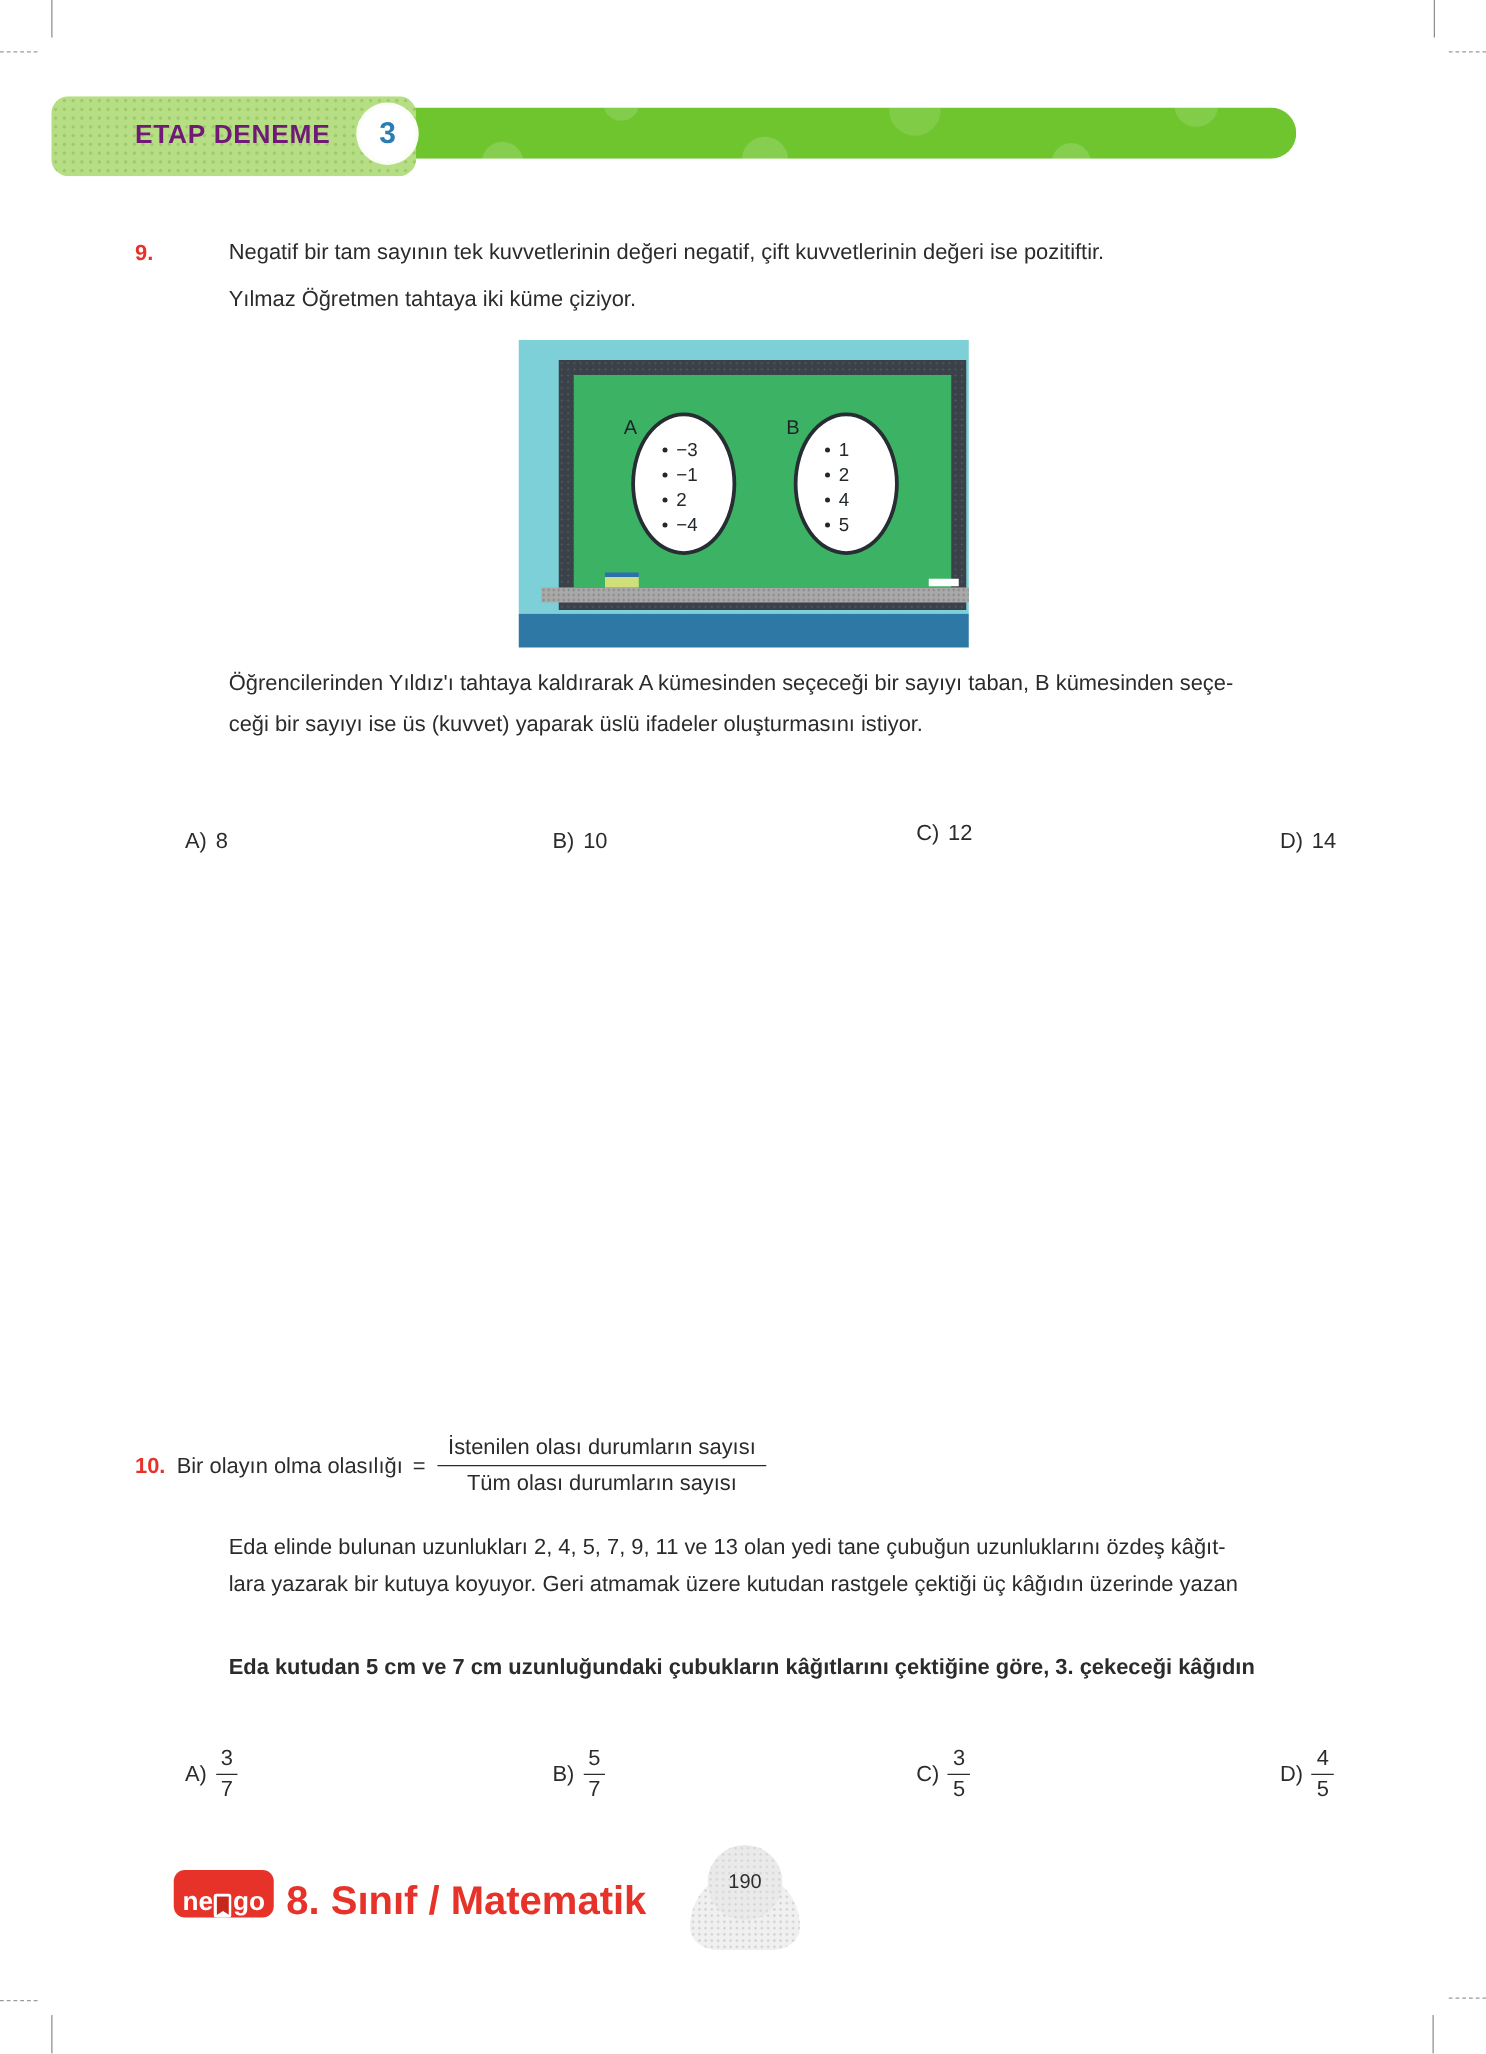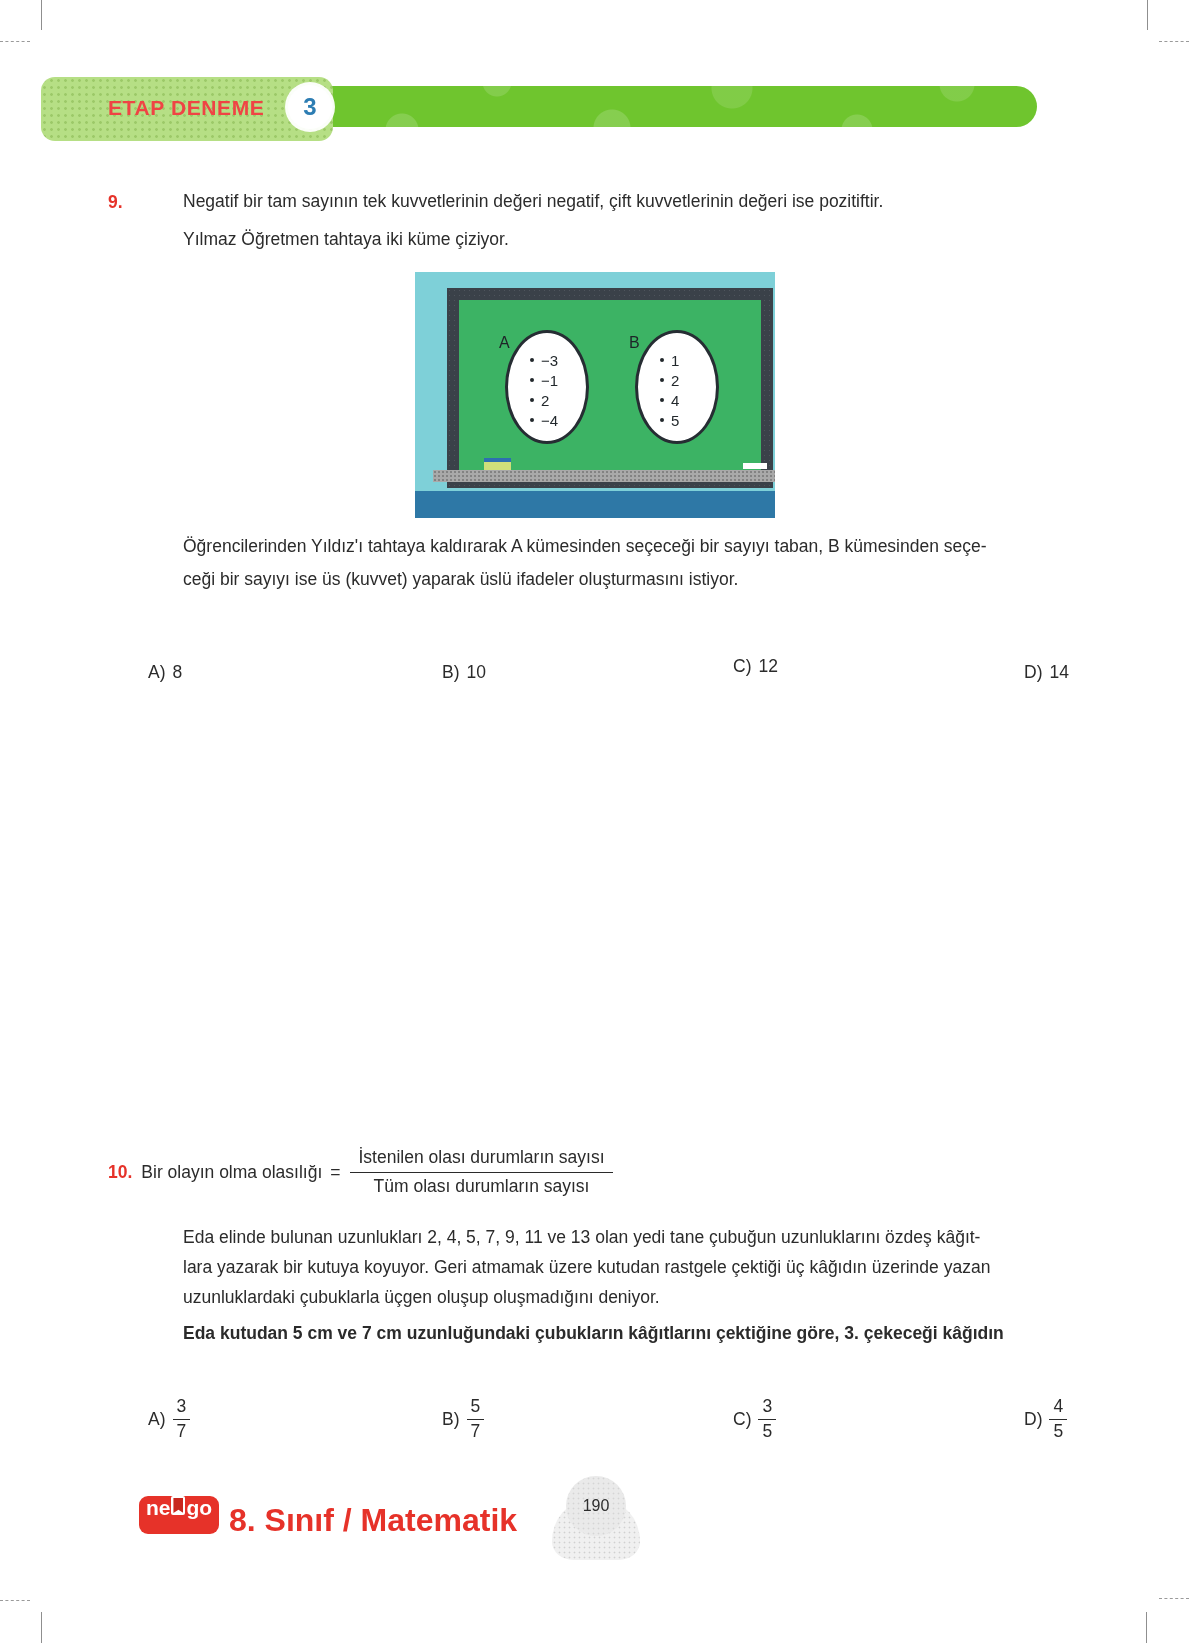--- a/index.html
+++ b/index.html
@@ -24,21 +24,21 @@
     background-image:
       radial-gradient(circle at 90px 44px,  rgba(255,255,255,.16) 0 16px, transparent 17px),
       radial-gradient(circle at 185px -4px, rgba(255,255,255,.14) 0 14px, transparent 15px),
       radial-gradient(circle at 300px 42px, rgba(255,255,255,.16) 0 18px, transparent 19px),
       radial-gradient(circle at 420px 2px,  rgba(255,255,255,.12) 0 20px, transparent 21px),
       radial-gradient(circle at 545px 44px, rgba(255,255,255,.16) 0 15px, transparent 16px),
       radial-gradient(circle at 645px -2px, rgba(255,255,255,.13) 0 17px, transparent 18px);
   }
   .hdr-title {
     position:absolute; left:108px; top:96px; font-size:21px; font-weight:bold;
-    letter-spacing:.6px; color:#ef4444; white-space:nowrap;
+    letter-spacing:.6px; color:#701a75; white-space:nowrap;
   }
   .hdr-circle {
     position:absolute; left:288px; top:85px; width:44px; height:44px; border-radius:50%;
     background:#ffffff; box-shadow:0 0 0 3px rgba(255,255,255,.95);
     display:flex; align-items:center; justify-content:center;
     font-size:24px; font-weight:bold; color:#2d7db3; z-index:3;
   }
 
   
   .qnum { position:absolute; color:#e63229; font-weight:bold; font-size:17.5px; white-space:nowrap; }
@@ -88,21 +88,21 @@
   .formula .fnum-label { color:#e63229; font-weight:bold; margin-right:9px; }
   .formula .lead { margin-right:8px; }
   .formula .eq { margin-right:10px; }
   .frac { display:inline-flex; flex-direction:column; align-items:center; line-height:1.35; }
   .frac .num { border-bottom:1.5px solid #2b2b2b; padding:0 8px 2px; }
   .frac .den { padding-top:2px; }
 
   
   .logo {
     position:absolute; left:139px; top:1496px; width:80px; height:38px; background:#e63229;
-    border-radius:9px; display:flex; align-items:flex-start; justify-content:center;
+    border-radius:9px; display:flex; align-items:flex-end; justify-content:center;
     color:#ffffff; font-weight:800; font-size:21px;
   }
   .logo-book { width:14px; height:19px; background:#ffffff; border-radius:2px; margin:0 1px; position:relative; display:inline-block; }
   .logo-book-inner { position:absolute; left:2px; top:2px; right:2px; bottom:2px; background:#c8271e;
     clip-path:polygon(0 0, 100% 0, 100% 100%, 50% 78%, 0 100%); }
   .footer-subject { position:absolute; left:229px; top:1502px; font-size:32px; font-weight:bold; color:#e63229; white-space:nowrap; }
   .badge-skirt {
     position:absolute; left:552px; top:1500px; width:88px; height:60px; background-color:#f0f0f0;
     border-radius:44px 44px 26px 26px / 50px 50px 22px 22px;
     background-image:radial-gradient(rgba(150,150,150,.35) .8px, transparent 1.1px); background-size:5px 5px;
@@ -214,21 +214,20 @@
     <span class="eq">=</span>
     <span class="frac">
       <span class="num">İstenilen olası durumların sayısı</span>
       <span class="den">Tüm olası durumların sayısı</span>
     </span>
   </div>
 
   <div class="tblock" style="left:147px; top:1222px; line-height:30px;">
     <div class="line">Eda elinde bulunan uzunlukları 2, 4, 5, 7, 9, 11 ve 13 olan yedi tane çubuğun uzunluklarını özdeş kâğıt-</div>
     <div class="line">lara yazarak bir kutuya koyuyor. Geri atmamak üzere kutudan rastgele çektiği üç kâğıdın üzerinde yazan</div>
-    <div class="line">uzunluklardaki çubuklarla üçgen oluşup oluşmadığını deniyor.</div>
   </div>
 
   <div class="tblock bold" style="left:147px; top:1318px; line-height:30px;">
     <div class="line">Eda kutudan 5 cm ve 7 cm uzunluğundaki çubukların kâğıtlarını çektiğine göre, 3. çekeceği kâğıdın</div>
   </div>
 
   <div class="opt opt-row" style="left:148px; top:1396px;">
     <span class="opt-label">A)</span>
     <span class="opt-frac">
       <span class="num">3</span>

